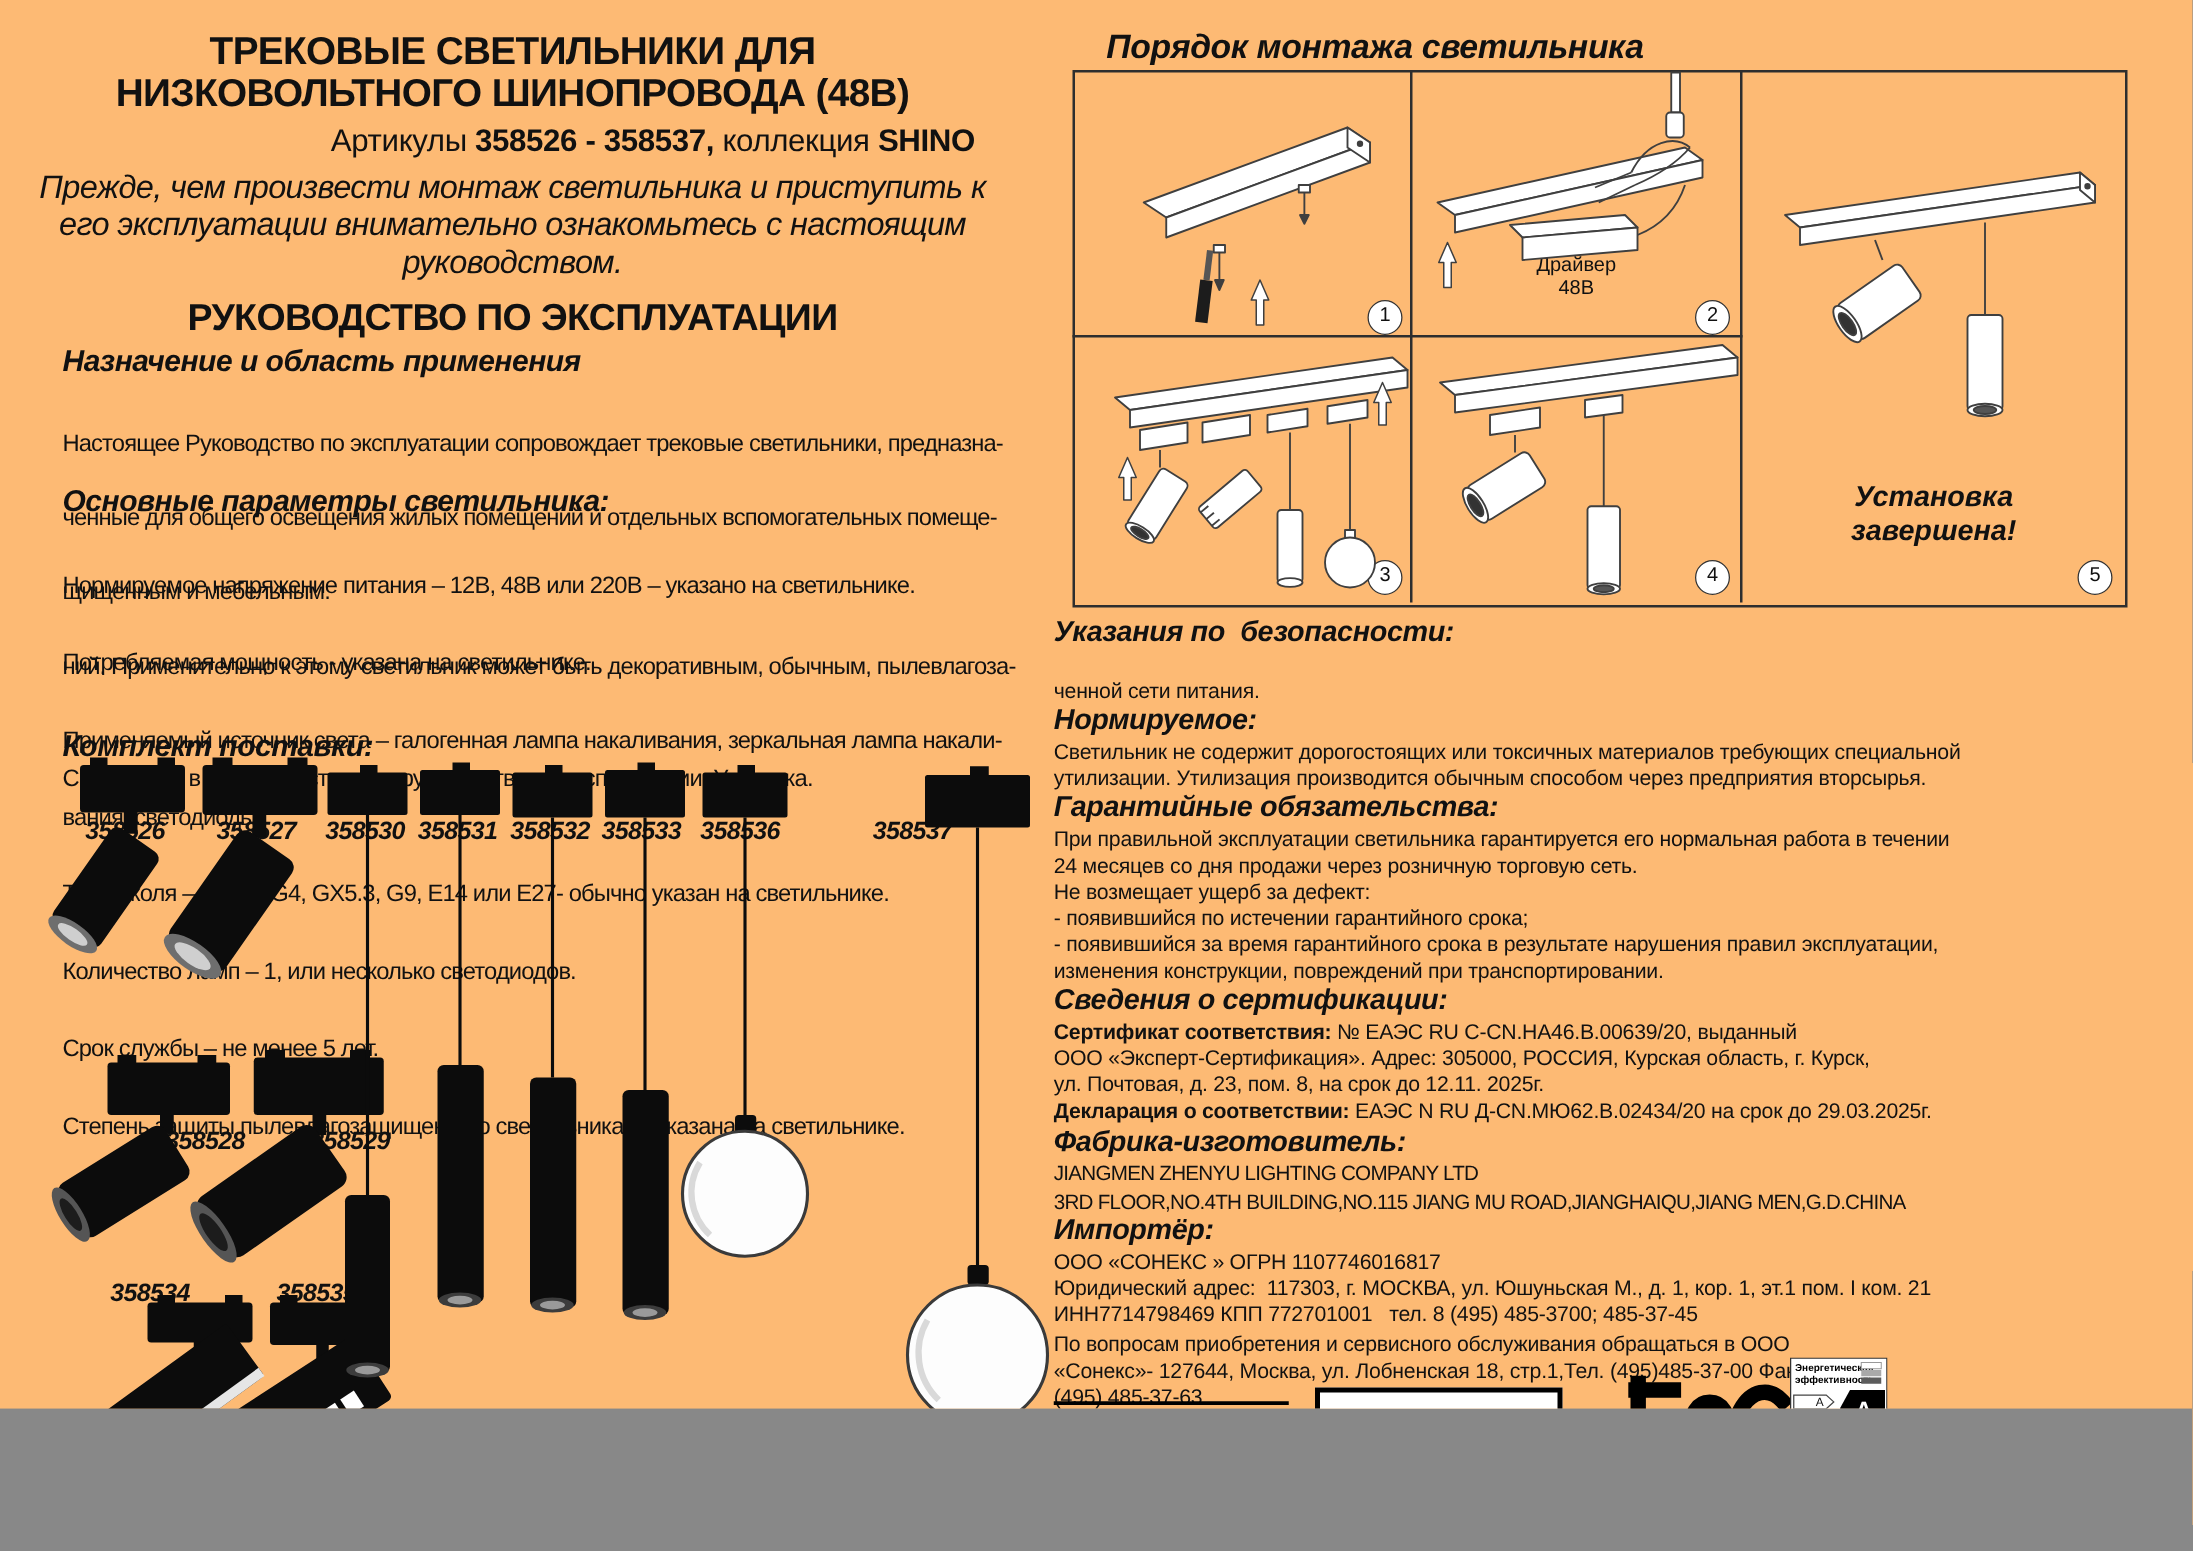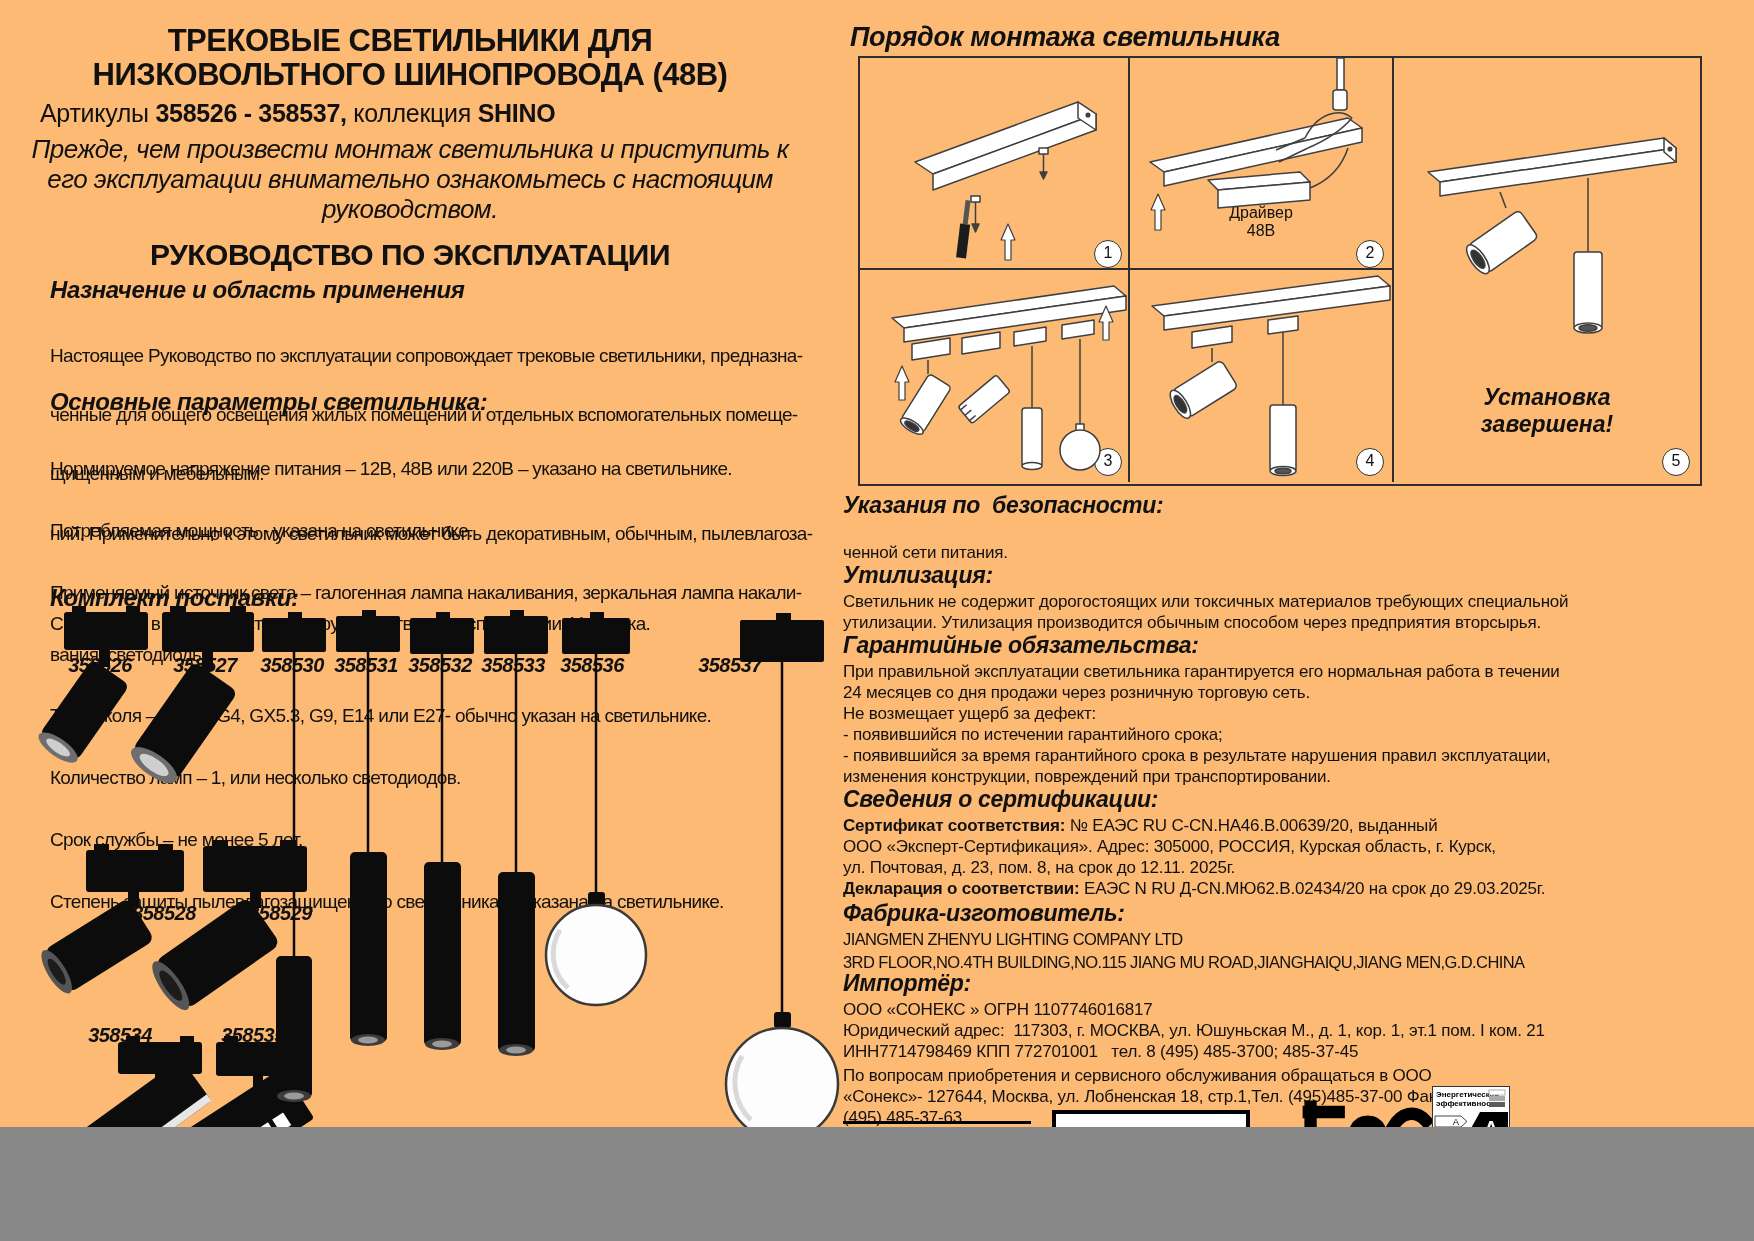--- a/index.html
+++ b/index.html
@@ -2,32 +2,32 @@
 <html><head>
 <meta charset="utf-8">
 <style>
   html,body{margin:0;padding:0;background:#888;}
   .page{position:relative;width:1754px;height:1127px;background:#fdba74;
         font-family:"Liberation Sans",sans-serif;color:#111;overflow:hidden;}
   .abs{position:absolute;}
   .b{font-weight:bold;}
   
   .doc-title{left:40px;top:24px;width:740px;font-size:31px;line-height:34px;font-weight:bold;text-align:center;letter-spacing:-0.5px;}
-  .articles{left:40px;top:99px;width:740px;font-size:25px;text-align:left;letter-spacing:-0.3px;}
+  .articles{left:40px;top:99px;width:740px;font-size:25px;text-align:right;letter-spacing:-0.3px;}
   .notice{left:30px;top:134px;width:760px;font-size:26px;line-height:30px;font-style:italic;text-align:center;letter-spacing:-0.5px;}
   .manual-title{left:40px;top:238px;width:740px;font-size:30px;font-weight:bold;text-align:center;letter-spacing:-0.5px;}
   .lhead{left:50px;font-size:24px;font-weight:bold;font-style:italic;letter-spacing:-0.4px;white-space:pre;}
   .lbody{left:50px;font-size:19px;line-height:19.8px;letter-spacing:-0.7px;white-space:pre;}
   .lbody2{left:50px;font-size:19px;line-height:20.6px;letter-spacing:-0.7px;white-space:pre;}
   .plabel{font-size:20px;font-weight:bold;font-style:italic;width:100px;text-align:center;letter-spacing:-0.5px;}
   
   .rhead{left:843px;font-size:23px;font-weight:bold;font-style:italic;letter-spacing:-0.3px;white-space:pre;}
   .rl{position:absolute;left:843px;font-size:17px;letter-spacing:-0.2px;white-space:pre;}
   .cond17{font-size:16.5px;letter-spacing:-0.6px;}
-  .install-title{left:850px;top:22px;font-size:27px;font-weight:bold;font-style:italic;letter-spacing:-0.3px;white-space:pre;}
+  .install-title{left:885px;top:22px;font-size:27px;font-weight:bold;font-style:italic;letter-spacing:-0.3px;white-space:pre;}
   .dbox{border:2px solid #2e2e2e;background:transparent;}
   .vline{width:2px;background:#2e2e2e;}
   .hline{height:2px;background:#2e2e2e;}
   .stepnum{width:26px;height:26px;border:1.6px solid #333;border-radius:50%;background:#fff;
            font-size:16px;line-height:24px;text-align:center;}
   .driver-label{left:1206px;top:204px;width:110px;text-align:center;font-size:16px;font-weight:normal;line-height:18px;}
   .done-label{left:1396px;top:384px;width:302px;text-align:center;font-size:23px;font-weight:bold;font-style:italic;line-height:27px;}
   .date-label{left:838px;top:1130px;font-size:23px;font-weight:bold;font-style:italic;white-space:pre;}
   .date-box{left:1052px;top:1110px;width:190px;height:72px;border:4px solid #000;background:#fff;}
   .rule{left:843px;top:1121px;width:188px;height:3px;background:#000;}
@@ -100,21 +100,21 @@
   </div>
 
   <div class="abs done-label">
     <div>Установка</div>
     <div>завершена!</div>
   </div>
 
   <div class="abs rhead" style="top:492px">Указания по  безопасности:</div>
   <div class="rl" style="top:543px">ченной сети питания.</div>
 
-  <div class="abs rhead" style="top:562px">Утилизация:</div>
+  <div class="abs rhead" style="top:562px">Нормируемое:</div>
   <div class="rl" style="top:592px">Светильник не содержит дорогостоящих или токсичных материалов требующих специальной</div>
   <div class="rl" style="top:613px">утилизации. Утилизация производится обычным способом через предприятия вторсырья.</div>
 
   <div class="abs rhead" style="top:632px">Гарантийные обязательства:</div>
   <div class="rl" style="top:662px">При правильной эксплуатации светильника гарантируется его нормальная работа в течении</div>
   <div class="rl" style="top:683px">24 месяцев со дня продажи через розничную торговую сеть.</div>
   <div class="rl" style="top:704px">Не возмещает ущерб за дефект:</div>
   <div class="rl" style="top:725px">- появившийся по истечении гарантийного срока;</div>
   <div class="rl" style="top:746px">- появившийся за время гарантийного срока в результате нарушения правил эксплуатации,</div>
   <div class="rl" style="top:767px">изменения конструкции, повреждений при транспортировании.</div>

